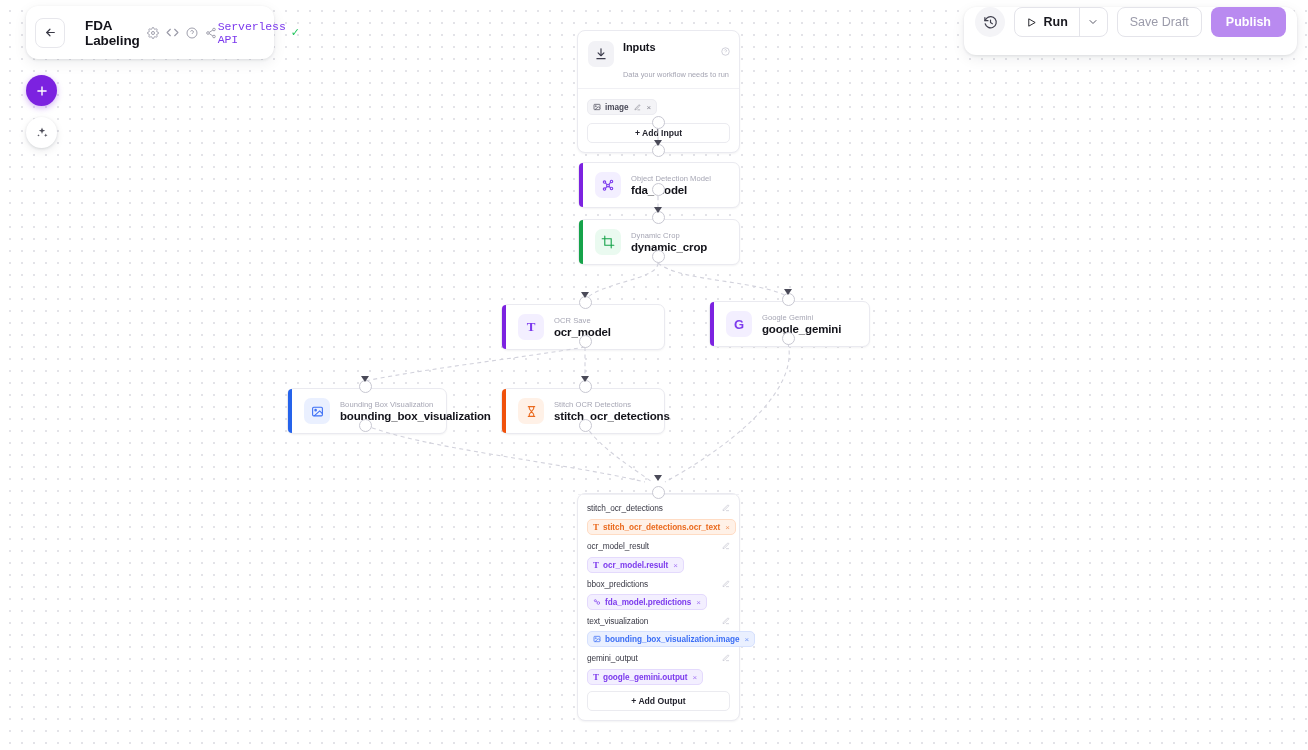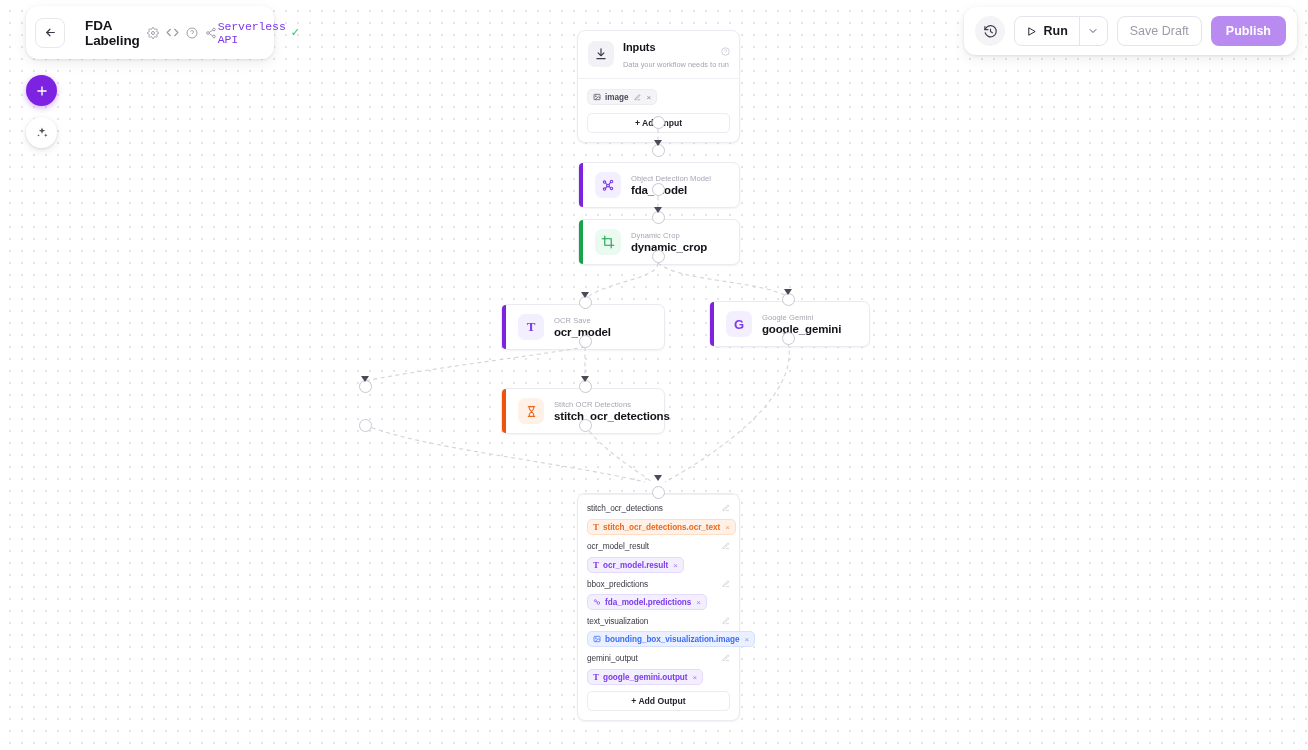--- a/index.html
+++ b/index.html
@@ -64,21 +64,21 @@
     top: 117px; background: #fff; color: #4b4b57;
     box-shadow: 0 1px 3px rgba(16,24,40,.12), 0 3px 9px rgba(16,24,40,.08);
   }
 
   
   .toolbar {
     position: absolute; right: 11px; top: 7px;
     height: 48px;
     background: #fff; border-radius: 12px;
     box-shadow: 0 1px 3px rgba(16,24,40,.10), 0 4px 14px rgba(16,24,40,.07);
-    display: flex; align-items: center; gap: 9px;
+    display: flex; gap: 9px;
     padding: 0 11px;
   }
   .history-btn {
     width: 30px; height: 30px; border-radius: 50%;
     background: #f4f4f7; color: #40404d;
     display: flex; align-items: center; justify-content: center; cursor: pointer;
   }
   .run-group {
     display: flex; align-items: center;
     border: 1px solid #e4e4ea; border-radius: 8px; height: 30px; overflow: hidden;
@@ -148,21 +148,21 @@
     border: 1px solid #eaeaf0; border-radius: 8px;
     box-shadow: 0 1px 2px rgba(16,24,40,.05);
     width: 163px;
   }
   .io-head { display: flex; align-items: flex-start; gap: 9px; padding: 10px 10px 9px 10px; position: relative; }
   .io-ico {
     width: 26px; height: 26px; border-radius: 7px; background: #f2f2f6;
     display: flex; align-items: center; justify-content: center; color: #39394a; flex: 0 0 auto;
   }
   .io-title { font-size: 11px; font-weight: 700; color: #13131a; letter-spacing: -.1px; }
-  .io-sub { font-size: 7.4px; color: #a4a4b2; margin-top: 7px; }
+  .io-sub { font-size: 7.4px; color: #a4a4b2; margin-top: 17px; }
   .io-help { position: absolute; right: 9px; top: 11px; color: #c2c2ce; cursor: pointer; }
   .io-divider { height: 1px; background: #f0f0f4; }
   .io-sect { padding: 8px 9px 9px 9px; }
 
   .chip {
     display: inline-flex; align-items: center; gap: 4px;
     height: 16px; padding: 0 5px; border-radius: 5px;
     font-size: 8.2px; font-weight: 700; letter-spacing: -.05px;
   }
   .chip .x { font-size: 8px; font-weight: 400; opacity: .65; cursor: pointer; margin-left: 1px; }
@@ -396,20 +396,36 @@
       <div>
         <div class="node-kind">Google Gemini</div>
         <div class="node-name">google_gemini</div>
       </div>
     </div>
   </div>
   <div class="port" style="left:782px; top:293px;"></div>
   <div class="port" style="left:782px; top:332px;"></div>
 
   <div class="arrow" style="left:360.5px; top:376px;"></div>
+  <div class="node" style="left:287px; top:388px; width:160px;">
+    <div class="accent" style="background:#2563eb"></div>
+    <div class="node-body">
+      <div class="node-icon" style="background:#eaf0ff;color:#3b6ef5">
+        <svg width="13" height="13" viewBox="0 0 24 24" fill="none" stroke="currentColor" stroke-width="2">
+            <rect x="3" y="4" width="18" height="16" rx="2"></rect>
+            <circle cx="8.5" cy="9.5" r="1.4"></circle>
+            <polyline points="21 16 16 11 6 20"></polyline>
+          </svg>
+      </div>
+      <div>
+        <div class="node-kind">Bounding Box Visualization</div>
+        <div class="node-name">bounding_box_visualization</div>
+      </div>
+    </div>
+  </div>
   <div class="port" style="left:359px; top:380px;"></div>
   <div class="port" style="left:359px; top:419px;"></div>
 
   <div class="arrow" style="left:580.5px; top:376px;"></div>
   <div class="node" style="left:501px; top:388px; width:164px;">
     <div class="accent" style="background:#f0510b"></div>
     <div class="node-body">
       <div class="node-icon" style="background:#fff1e7;color:#ea6a1e">
         <svg width="13" height="13" viewBox="0 0 24 24" fill="none" stroke="currentColor" stroke-width="1.9" stroke-linecap="round">
             <line x1="6" y1="3" x2="18" y2="3"></line>

